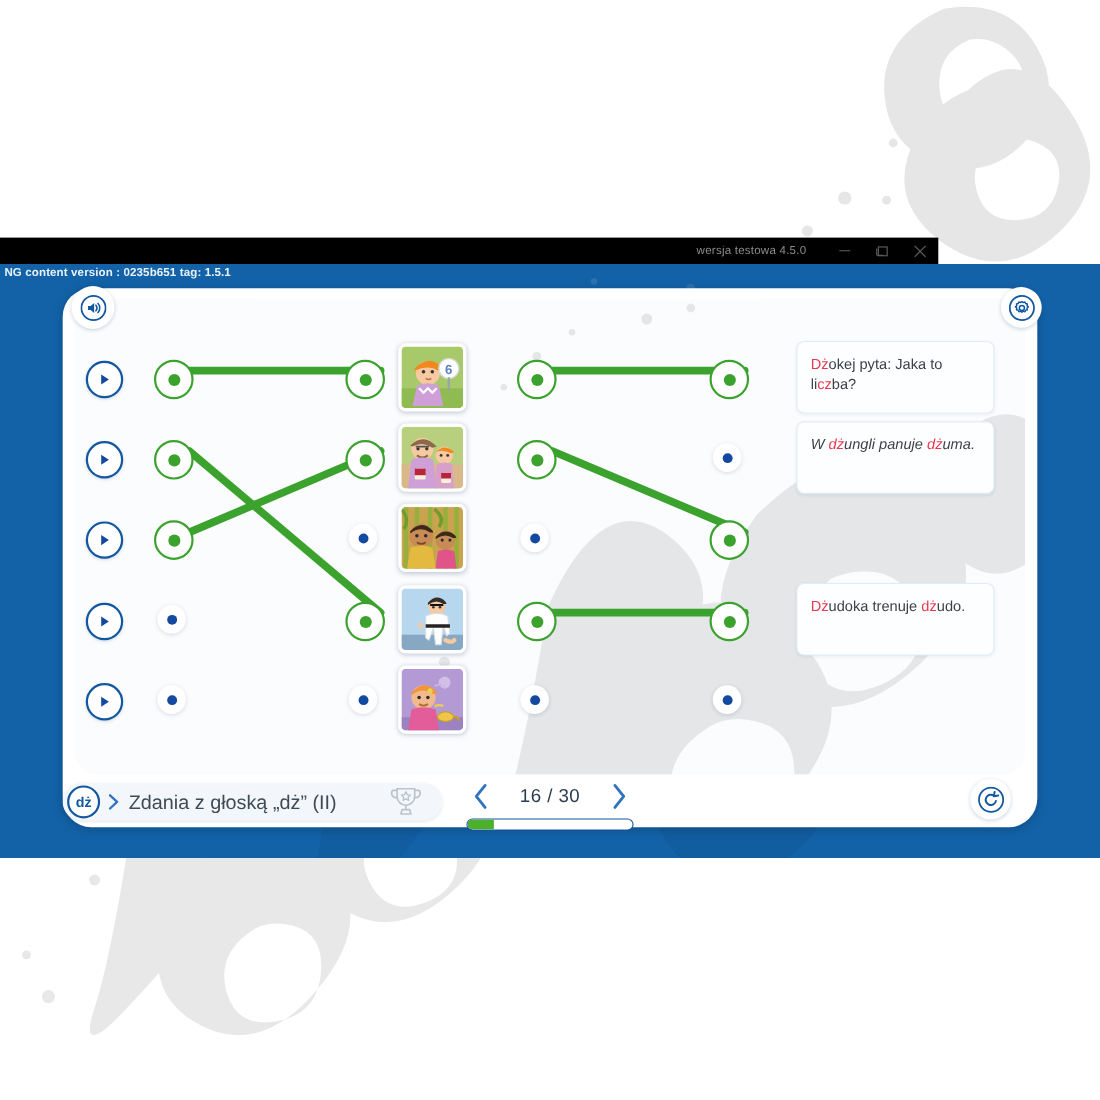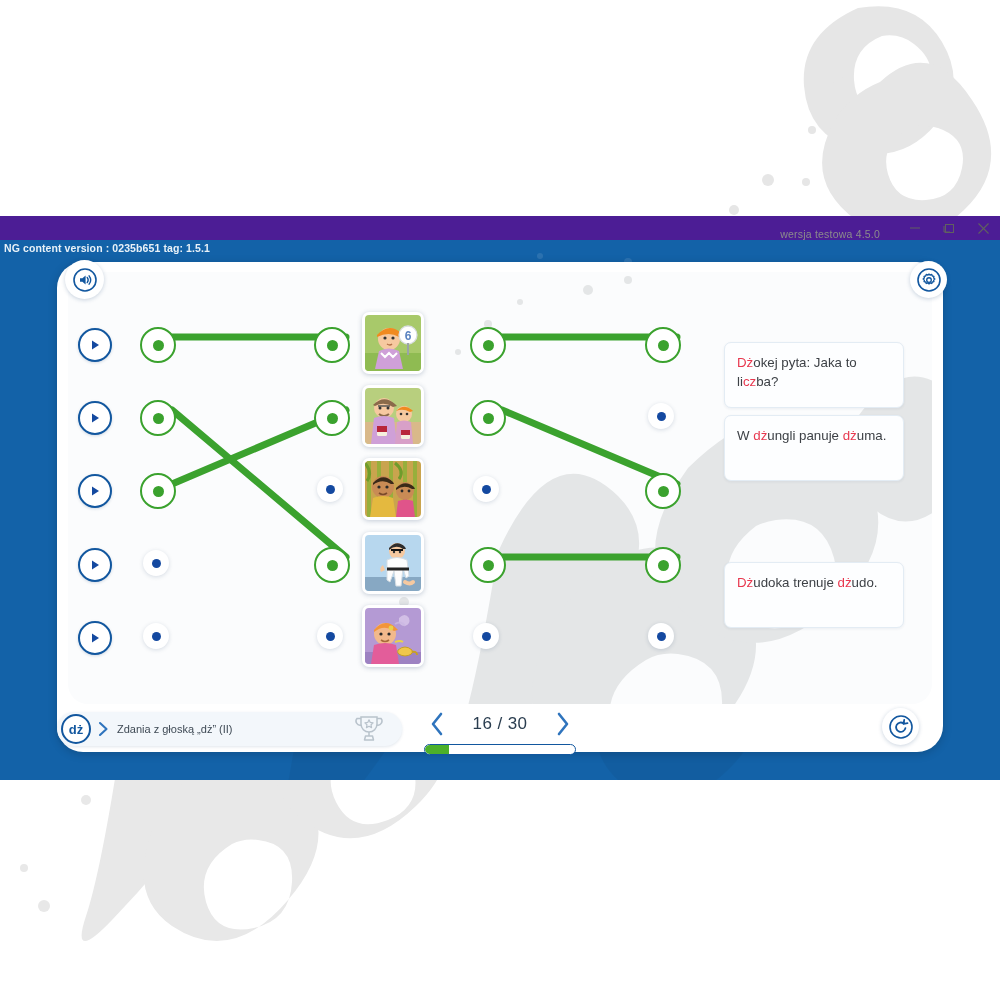--- a/index.html
+++ b/index.html
@@ -7,22 +7,22 @@
     width:1000px;height:1000px;overflow:hidden;position:relative;
     background:#ffffff;
     font-family:"Liberation Sans", sans-serif;
   }
 
   
   #watermark{position:absolute;inset:0;pointer-events:none;}
 
   
   #titlebar{
-    position:absolute;left:0;top:216px;width:1000px;height:24px;
-    background:#4c1d95;display:flex;align-items:flex-end;justify-content:flex-end;
+    position:absolute;left:0;top:216px;width:853px;height:24px;
+    background:#000000;display:flex;align-items:center;justify-content:flex-end;
     gap:0px;
   }
   #titlebar .vlabel{
     font-size:10.5px;color:#8c8c8c;margin-right:18px;letter-spacing:.2px;
     white-space:nowrap;
   }
   .winbtn{
     width:34px;height:24px;display:flex;align-items:center;justify-content:center;
     color:#606060;
   }
@@ -93,41 +93,40 @@
   }
   .thumb svg{display:block;border-radius:4px;}
 
   
   .sentence{
     position:absolute;width:180px;height:66px;border-radius:7px;
     background:#fdfeff;border:1px solid #e3ecf4;
     box-sizing:border-box;padding:10px 12px 0 12px;
     font-size:13.3px;line-height:19px;color:#3d4146;
     box-shadow:0 1px 3px rgba(30,60,100,.07);
-    margin-top:32px;
   }
   .sentence .hl{color:#e8384f;}
 
   
   #links{position:absolute;left:68px;top:272px;width:864px;height:432px;z-index:5;pointer-events:none;}
 
   
   #lesson-bar{
     position:absolute;left:57px;top:712px;width:345px;height:34px;
     background:#f3f7fb;border-radius:17px;display:flex;align-items:center;
     z-index:8;box-shadow:0 1px 3px rgba(20,60,110,.12);
   }
   #phoneme-badge{
     width:30px;height:30px;border-radius:50%;background:#fff;
     border:2px solid #12579f;box-sizing:border-box;
     display:flex;align-items:center;justify-content:center;
     font-size:13px;font-weight:bold;color:#12579f;margin-left:4px;
   }
   #lesson-chev{margin:0 8px 0 7px;display:flex;align-items:center;}
-  #lesson-title{font-size:11px;color:#3f4a55;white-space:nowrap;}
+  #lesson-title{font-size:18px;color:#3f4a55;white-space:nowrap;}
   #trophy{margin-left:auto;margin-right:16px;display:flex;align-items:center;}
 
   #pager{
     position:absolute;left:424px;top:706px;width:152px;height:36px;
     display:flex;align-items:center;justify-content:space-between;z-index:8;
   }
   #pager-label{font-size:17px;color:#2a3d4f;letter-spacing:.4px;}
   .pchev{display:flex;align-items:center;justify-content:center;width:26px;height:34px;}
 
   #progress-track{
@@ -270,21 +269,21 @@
    </svg>
       </div>
       <div class="dot linked" style="left: 470px; top: 21px;">
         <i></i>
       </div>
       <div class="dot linked" style="left: 645px; top: 21px;">
         <i></i>
       </div>
       <div class="sentence" style="left: 724px; top: 4px;"><span class="hl">D</span><span class="hl">ż</span><span>okej pyta: Jaka to li</span><span class="hl">cz</span><span>ba?</span></div>
     </div>
-    <div class="row" style="top: 73px; position: absolute;">
+    <div class="row" style="top: 73px; position: absolute; font-style: italic;">
       <div class="playbtn" style="left: 78px; top: 22px;">
         <svg width="14" height="14" viewBox="0 0 14 14">
           <path d="M4 2.4 L11 7 L4 11.6 z" fill="#1449a0"></path>
         </svg>
       </div>
       <div class="dot linked" style="left: 140px; top: 21px;">
         <i></i>
       </div>
       <div class="dot linked" style="left: 314px; top: 21px;">
         <i></i>

